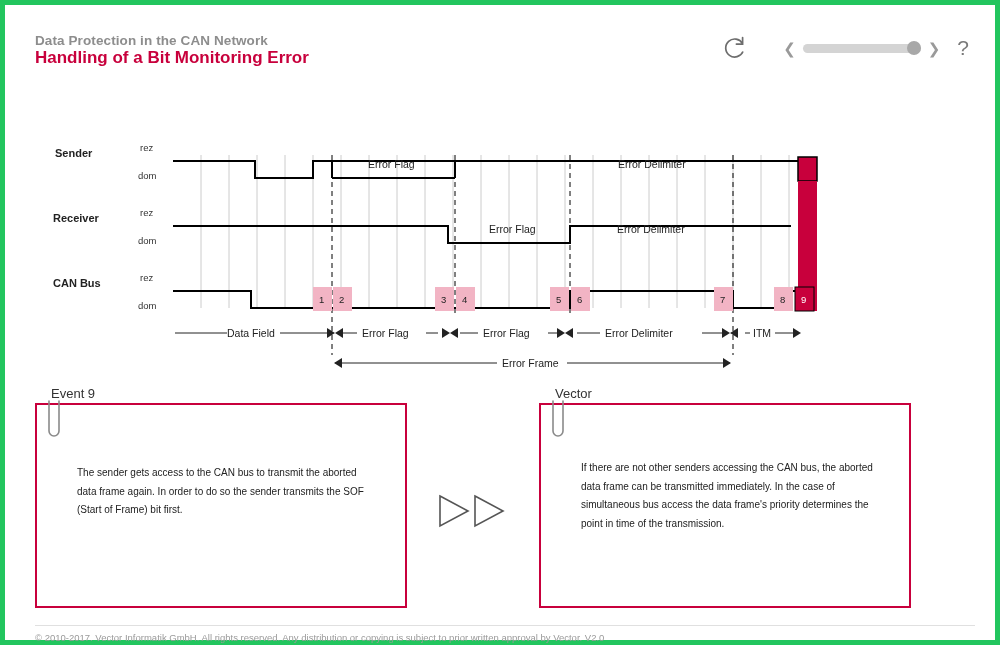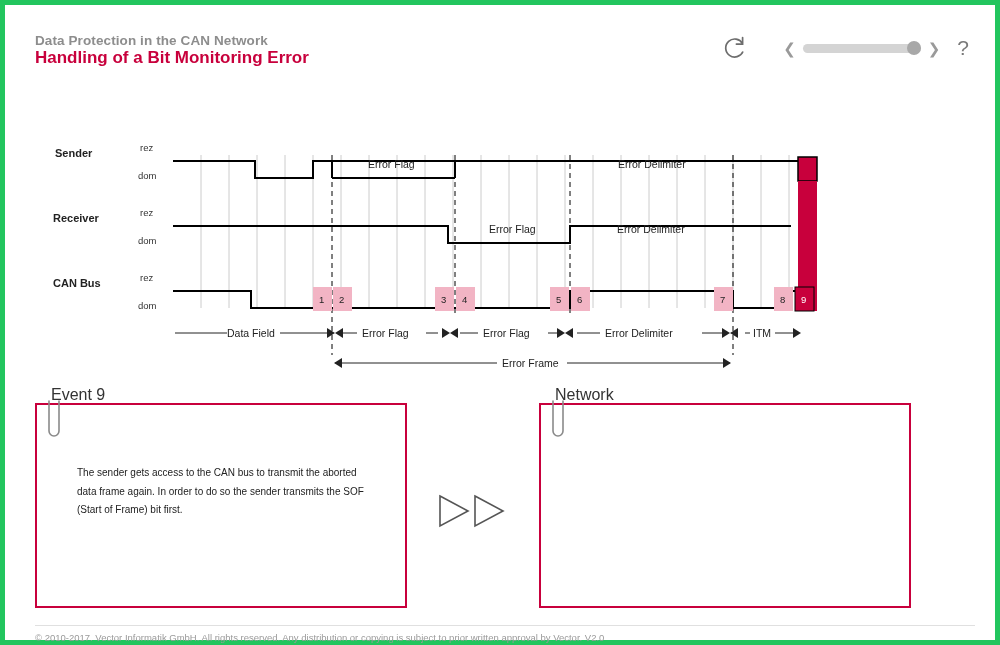--- a/index.html
+++ b/index.html
@@ -84,21 +84,21 @@
   
   .diagram {
     position: absolute;
     left: 0; top: 118px;
     width: 1000px; height: 260px;
   }
 
   
   .note-label {
     position: absolute;
-    font-size: 16px;
+    font-size: 13px;
     color: #333;
     padding-left: 16px;
   }
   .note-box {
     position: absolute;
     border: 2.5px solid #c8003c;
     background: #ffffff;
   }
   .note-text {
     position: absolute;
@@ -304,27 +304,28 @@
 
   <div class="note-label" style="left:30px; top:381px;">Event 9</div>
   <div class="note-box" style="left:30px; top:398px; width:372px; height:205px;"></div>
   <div class="clip" style="left:41px; top:394px;">
     <svg viewBox="0 0 16 42" width="16" height="42" fill="none" stroke="#8a8a8a" stroke-width="1.6">
       <path d="M3,2 L3,32 a5,5 0 0 0 10,0 L13,2" stroke-linecap="round"></path>
     </svg>
   </div>
   <div class="note-text" style="left:72px; top:459px; width:300px;">The sender gets access to the CAN bus to transmit the aborted data frame again. In order to do so the sender transmits the SOF (Start of Frame) bit first.</div>
 
-  <div class="note-label" style="left:534px; top:381px;">Network</div>
+  <div class="note-label" style="left:534px; top:381px;">Vector</div>
   <div class="note-box" style="left:534px; top:398px; width:372px; height:205px;"></div>
   <div class="clip" style="left:545px; top:394px;">
     <svg viewBox="0 0 16 42" width="16" height="42" fill="none" stroke="#8a8a8a" stroke-width="1.6">
       <path d="M3,2 L3,32 a5,5 0 0 0 10,0 L13,2" stroke-linecap="round"></path>
     </svg>
   </div>
+  <div class="note-text" style="left:576px; top:454px; width:312px;">If there are not other senders accessing the CAN bus, the aborted data frame can be transmitted immediately. In the case of simultaneous bus access the data frame's priority determines the point in time of the transmission.</div>
 
   <div class="arrows">
     <svg viewBox="0 0 70 36" width="70" height="36" fill="none" stroke="#555" stroke-width="1.6">
       <polygon points="3,3 31,18 3,33"></polygon>
       <polygon points="38,3 66,18 38,33"></polygon>
     </svg>
   </div>
 
   <div class="footer-rule"></div>
   <div class="footer">© 2010-2017. Vector Informatik GmbH. All rights reserved. Any distribution or copying is subject to prior written approval by Vector. V2.0</div>

